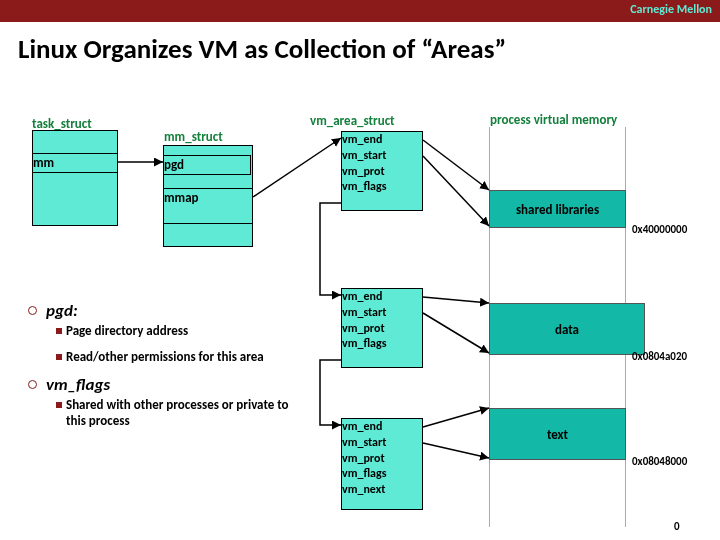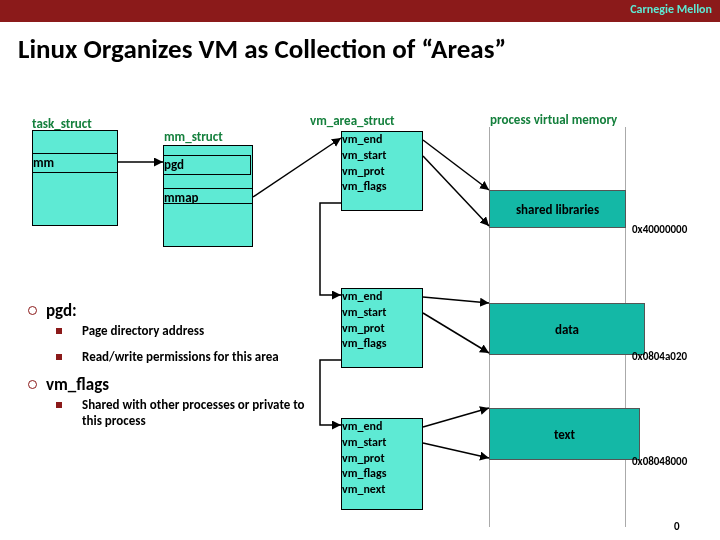--- a/index.html
+++ b/index.html
@@ -60,30 +60,30 @@
     pointer-events: none;
   }
   .bullets {
     position: absolute;
     left: 28px;
     width: 280px;
   }
   .bullets .item { margin-bottom: 10px; }
   .bullets .h {
     font-size: 17px; font-weight: bold;
-    display: flex; align-items: center; gap: 9px;
+    display: flex; align-items: center; gap: 9px; font-style: italic;
   }
   .bullets .h .o-bullet {
     width: 9px; height: 9px; border: 1.5px solid #8b1a1a; border-radius: 50%;
     display: inline-block;
   }
   .bullets .sub {
     font-size: 13px; font-weight: bold;
     margin-left: 28px; margin-top: 2px;
-    display: flex; gap: 20px; line-height: 1.2;
+    display: flex; gap: 4px; line-height: 1.2;
   }
   .bullets .sub .sq {
     width: 6px; height: 6px; background: #8b1a1a; margin-top: 5px; flex-shrink: 0;
   }
   .vma-row { line-height: 1.15; padding: 1px 0; }
 </style>
 </head>
 <body>
 
 <div class="topbar">
@@ -92,21 +92,21 @@
 <div class="title">Linux Organizes VM as Collection of “Areas”</div>
 
 <div class="label" style="left:32px; top:116px;">task_struct</div>
 <div class="box" style="left:32px; top:130px; width:86px; height:96px;">
   <div class="box" style="left:-1px; top:22px; width:86px; height:20px; line-height:18px;">mm</div>
 </div>
 
 <div class="label" style="left:164px; top:129px;">mm_struct</div>
 <div class="box" style="left:163px; top:145px; width:90px; height:102px;">
   <div class="box" style="left:-1px; top:9px; width:88px; height:20px; line-height:18px;">pgd</div>
-  <div class="box" style="left:-1px; top:42px; width:90px; height:16px; line-height:18px;">mmap</div>
+  <div class="box" style="left:-1px; top:42px; width:90px; height:36px; line-height:18px;">mmap</div>
 </div>
 
 <div class="label" style="left:310px; top:113px;">vm_area_struct</div>
 
 <div class="box" style="left:341px; top:131px; width:82px; height:80px; font-size:12px;">
   <div class="vma-row">vm_end</div>
   <div class="vma-row">vm_start</div>
   <div class="vma-row">vm_prot</div>
   <div class="vma-row">vm_flags</div>
 </div>
@@ -123,42 +123,42 @@
   <div class="vma-row">vm_flags</div>
   <div class="vma-row">vm_next</div>
 </div>
 
 <div class="label" style="left:490px; top:112px;text-align:center;">process virtual memory</div>
 
 <div style="position:absolute; left:489px; top:127px; width:137px; height:400px; border-left:1px solid #aaa; border-right:1px solid #aaa;"></div>
 
 <div class="mem-region" style="left:489px; top:190px; width:137px; height:38px;">shared libraries</div>
 <div class="mem-region" style="left:489px; top:303px; width:156px; height:52px;">data</div>
-<div class="mem-region" style="left:489px; top:408px; width:151px; height:52px;">text</div>
+<div class="mem-region" style="left:489px; top:408px; width:137px; height:52px;">text</div>
 
 <div class="addr" style="left:632px; top:223px;">0x40000000</div>
 <div class="addr" style="left:632px; top:350px;">0x0804a020</div>
 <div class="addr" style="left:632px; top:455px;">0x08048000</div>
 <div class="addr" style="left:674px; top:520px;">0</div>
 
 <div class="bullets" style="top:300px;">
   <div class="item">
     <div class="h">
         <span class="o-bullet"></span>
         <span>pgd:</span>
       </div>
     <div class="sub">
         <span class="sq"></span>
         <span>Page directory address</span>
       </div>
   </div>
   <div class="item">
     <div class="sub">
         <span class="sq"></span>
-        <span>Read/write permissions for this area</span>
+        <span>Read/other permissions for this area</span>
       </div>
   </div>
   <div class="item">
     <div class="h">
         <span class="o-bullet"></span>
         <span>vm_flags</span>
       </div>
     <div class="sub">
         <span class="sq"></span>
         <span>Shared with other processes or private to this process</span>

